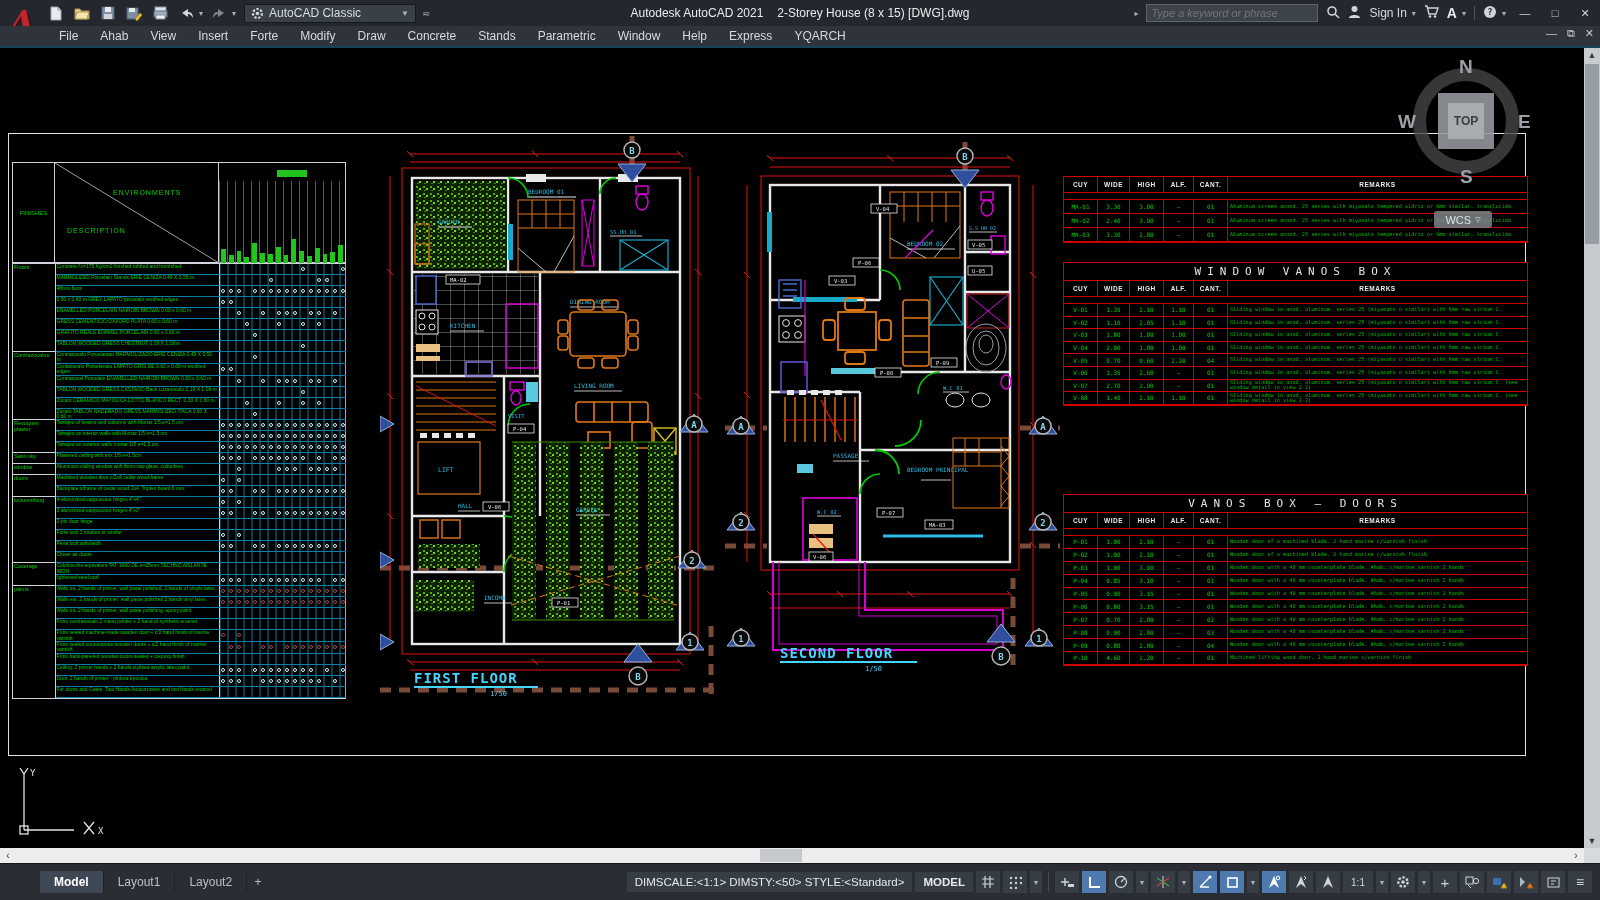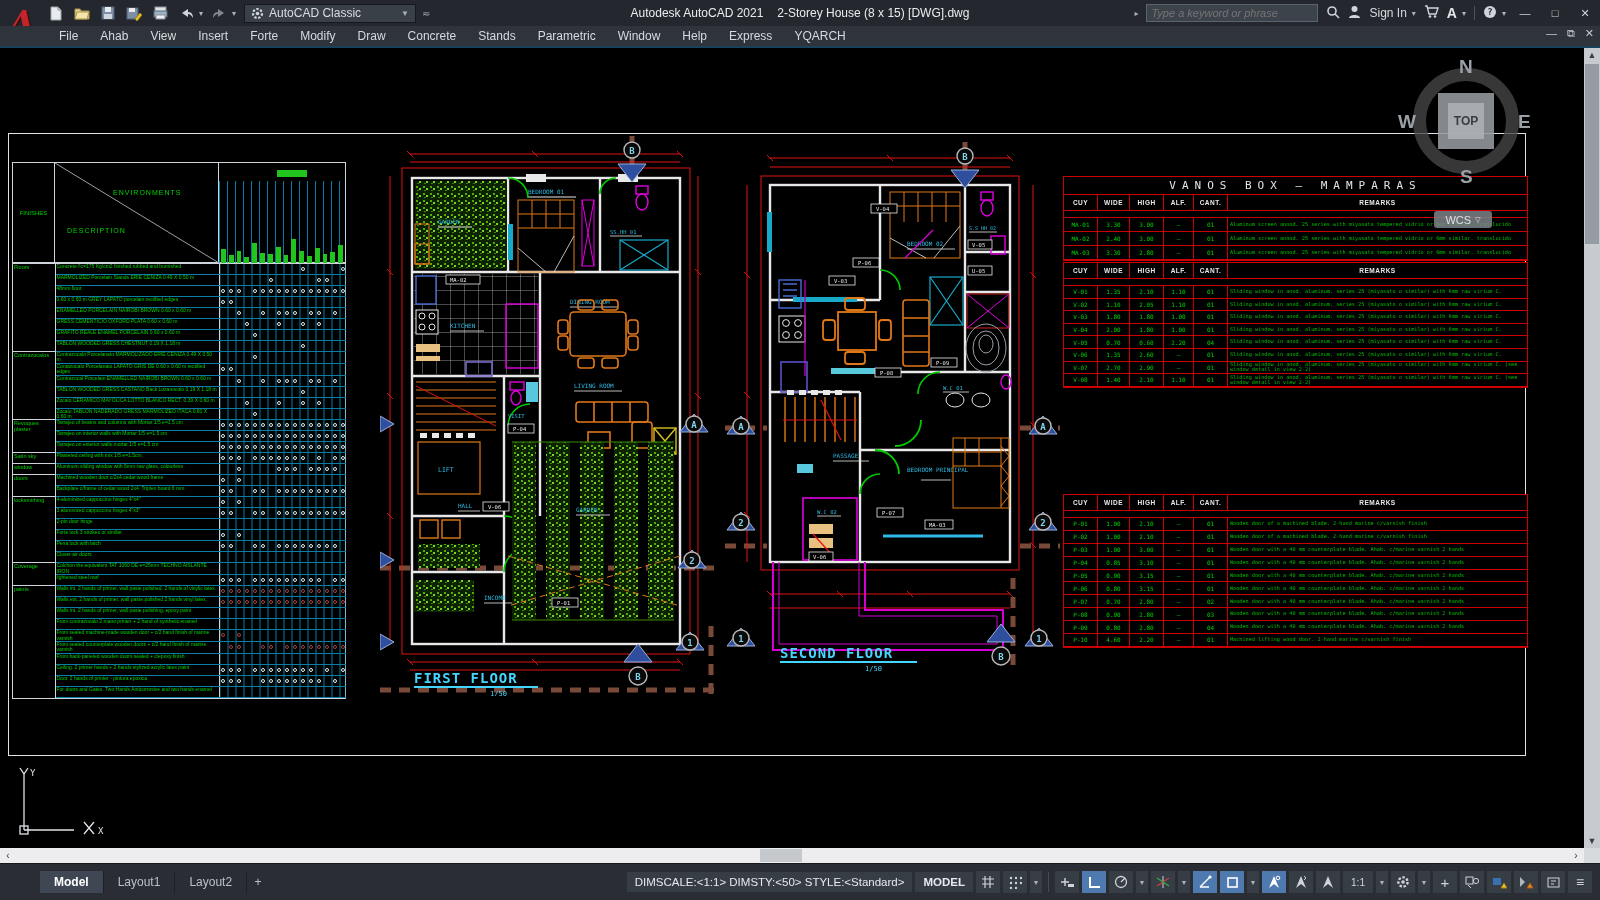--- a/index.html
+++ b/index.html
@@ -1145,21 +1145,20 @@
         <circle cx="314" cy="496" r="8" fill="#0a0a0a" stroke="#b8b8b8" stroke-width="1.4"></circle>
           <text x="314" y="499.5" fill="#7fd4e8">1</text>
       </g>
 
       <text x="55" y="516" font-size="14" font-weight="bold" letter-spacing="1" fill="#45d6ff">SECOND FLOOR</text>
       <line x1="55" y1="520" x2="192" y2="520" stroke="#45d6ff" stroke-width="2"></line>
       <text x="140" y="529" font-size="7" fill="#45d6ff">1/50</text>
     </svg>
 
     <div class="red-table" style="left:1063px;top:128px;width:465px">
-        <div class="rt-title">VANOS BOX — MAMPARAS</div>
         <div class="rt-row rt-head">
           <div>CUY</div>
           <div>WIDE</div>
           <div>HIGH</div>
           <div>ALF.</div>
           <div>CANT.</div>
           <div>REMARKS</div>
         </div>
         <div class="rt-blank"></div>
         <div class="rt-row rt-data" style="height: 14px;">
@@ -1181,20 +1180,21 @@
         <div class="rt-row rt-data" style="height: 14px;">
           <div>MA-03</div>
           <div>3.30</div>
           <div>2.80</div>
           <div>—</div>
           <div>01</div>
           <div class="rmk">Aluminum screen annod. 25 series with miyasata tempered vidrio or 6mm similar. translucido</div>
         </div>
       </div>
     <div class="red-table" style="left:1063px;top:214px;width:465px">
+        <div class="rt-title">WINDOW VANOS BOX</div>
         <div class="rt-row rt-head">
           <div>CUY</div>
           <div>WIDE</div>
           <div>HIGH</div>
           <div>ALF.</div>
           <div>CANT.</div>
           <div>REMARKS</div>
         </div>
         <div class="rt-blank"></div>
         <div class="rt-row rt-data" style="height: 12.6px;">
@@ -1256,20 +1256,21 @@
         <div class="rt-row rt-data" style="height: 12.6px;">
           <div>V-08</div>
           <div>1.40</div>
           <div>2.10</div>
           <div>1.10</div>
           <div>01</div>
           <div class="rmk">Sliding window in anod. aluminum. series 25 (miyasato o similar) with 6mm raw virium C. (see window detail in view 2-2)</div>
         </div>
       </div>
     <div class="red-table" style="left:1063px;top:446px;width:465px">
+        <div class="rt-title">VANOS BOX — DOORS</div>
         <div class="rt-row rt-head">
           <div>CUY</div>
           <div>WIDE</div>
           <div>HIGH</div>
           <div>ALF.</div>
           <div>CANT.</div>
           <div>REMARKS</div>
         </div>
         <div class="rt-blank"></div>
         <div class="rt-row rt-data" style="height: 12.9px;">

